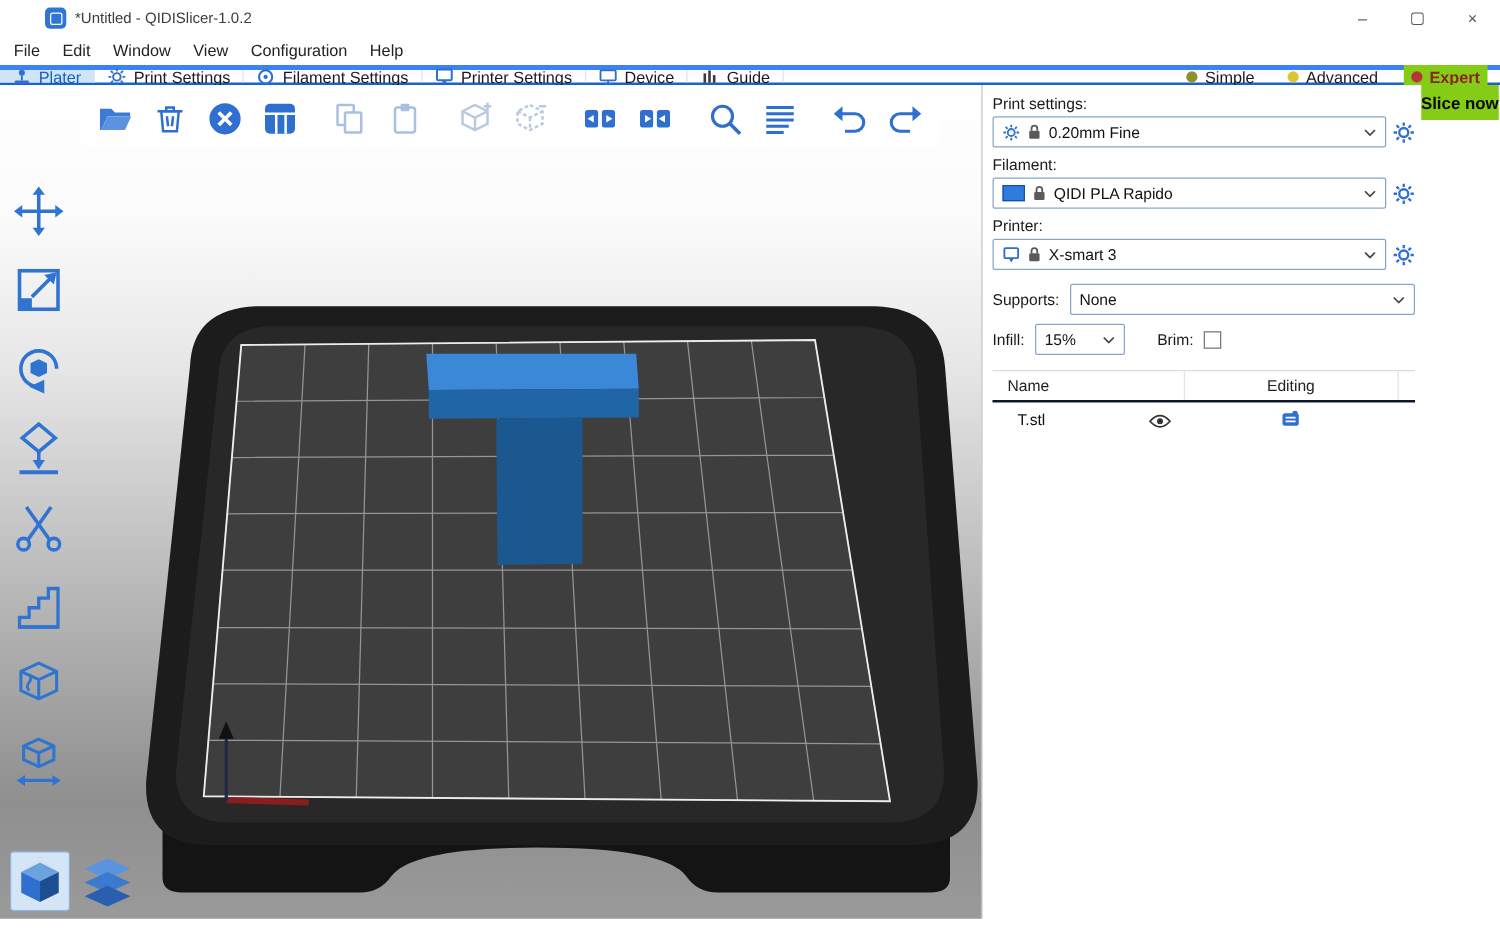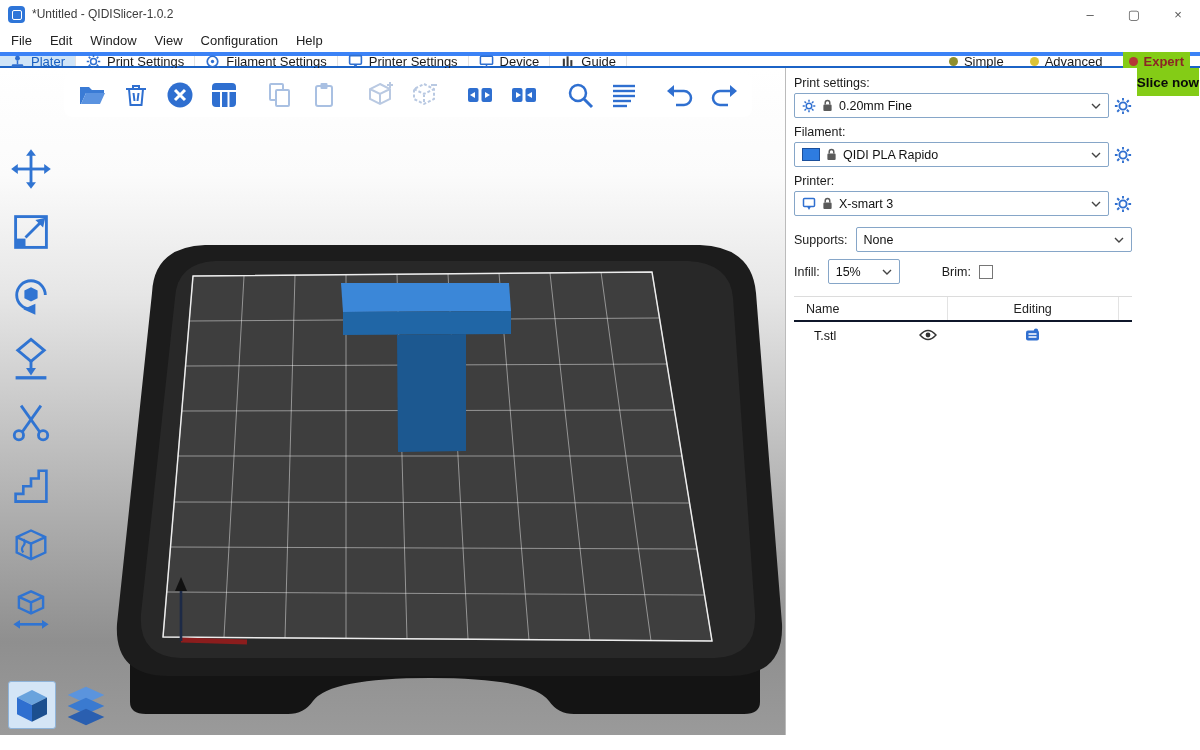--- a/index.html
+++ b/index.html
@@ -1,20 +1,20 @@
 <!DOCTYPE html>
 <html><head>
 <meta charset="utf-8">
 <style>
   * { box-sizing: border-box; margin: 0; padding: 0; }
   html,body { width:1200px; height:750px; }
   body { font-family:"Liberation Sans","DejaVu Sans",sans-serif; background:#fff; overflow:hidden; }
 
   
-  .titlebar { height:28px; display:flex; align-items:center; background:#fff; }
+  .titlebar { height:28px; display:flex; align-items:center; background:#fff;margin-left:28px; }
   .app-icon { width:17px; height:17px; margin-left:8px; border-radius:4px; background:#2e75d8; position:relative; flex:0 0 auto; }
   .app-icon::after { content:""; position:absolute; left:4px; top:4px; width:8px; height:8px; border:1.5px solid #fff; border-radius:2px; }
   .title-text { font-size:12px; color:#3c3c3c; margin-left:7px; }
   .win-controls { margin-left:auto; display:flex; height:28px; }
   .win-btn { width:44px; height:28px; display:flex; align-items:center; justify-content:center; font-size:13px; color:#555; }
 
   
   .menubar { height:24px; display:flex; align-items:center; background:#fff; padding-left:2px; }
   .menu-item { font-size:13px; color:#222; padding:0 9px; height:24px; display:flex; align-items:center; }
 
@@ -69,21 +69,21 @@
   .combo.infill { flex:0 0 72px; }
   .checkbox { width:14px; height:14px; border:1px solid #767676; background:#fff; flex:0 0 auto; }
 
   .obj-table { margin-top:12px; border-top:1px solid #dcdcdc; display:flex; flex-direction:column; flex:1; }
   .obj-header { height:25px; display:flex; align-items:center; border-bottom:2px solid #0f172a; font-size:12.5px; color:#222; }
   .oh-name { flex:1; padding-left:12px; }
   .col-sep { width:1px; align-self:stretch; background:#e3e3e3; }
   .oh-editing { width:170px; text-align:center; }
   .oh-gutter { width:14px; align-self:stretch; border-left:1px solid #e3e3e3; }
   .obj-row { height:27px; display:flex; align-items:center; font-size:12.5px; color:#111; }
-  .or-name { flex:1; display:flex; align-items:flex-start; padding-left:20px; }
+  .or-name { flex:1; display:flex; align-items:flex-end; padding-left:20px; }
   .or-eye { margin-left:auto; margin-right:10px; width:18px; height:12px; color:#333; }
   .or-editing { width:171px; display:flex; justify-content:center; }
   .or-gutter { width:14px; }
 
   .slice-btn { height:28px; margin:0 1px 3px 1px; background:#84cc16; color:#0a0a0a; font-weight:bold;
     font-size:13.5px; display:flex; align-items:center; justify-content:center; }
 </style>
 </head>
 <body>
 
@@ -487,21 +487,21 @@
       </div>
 
       <div class="inline-row">
         <span class="inline-label">Infill:</span>
         <div class="combo infill">
           <span>15%</span>
           <svg class="chev" width="10" height="6" viewBox="0 0 10 6">
               <path d="M1 1L5 5L9 1" stroke="#444" fill="none" stroke-width="1.4"></path>
             </svg>
         </div>
-        <span class="inline-label" style="margin-left:34px">Brim:</span>
+        <span class="inline-label" style="margin-left:18px">Brim:</span>
         <span class="checkbox"></span>
       </div>
 
       <div class="obj-table">
         <div class="obj-header">
           <div class="oh-name">Name</div>
           <div class="col-sep"></div>
           <div class="oh-editing">Editing</div>
           <div class="oh-gutter"></div>
         </div>

